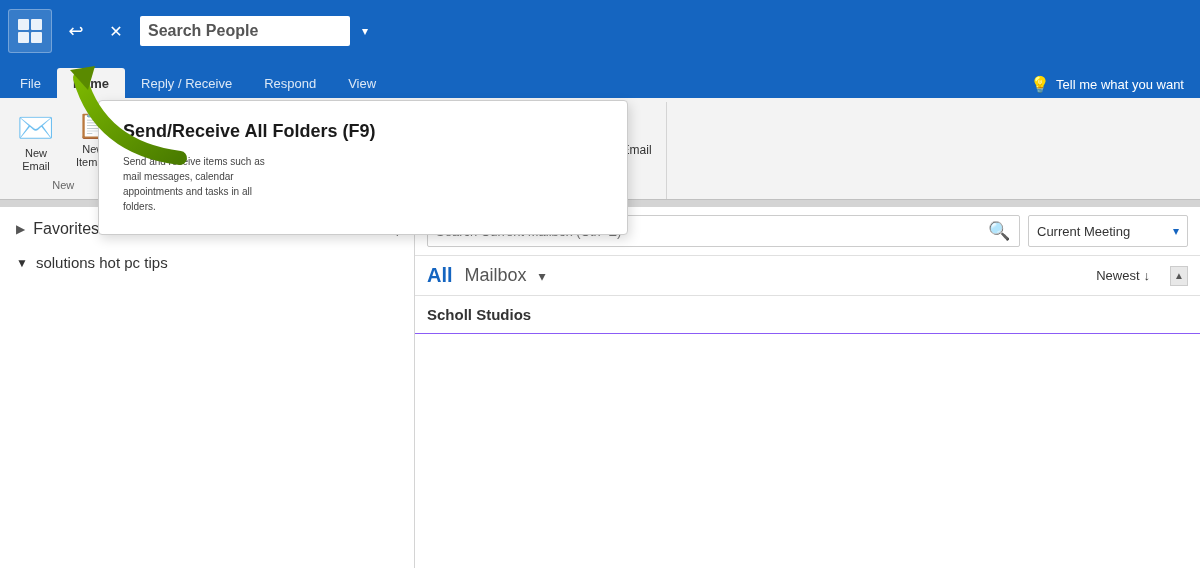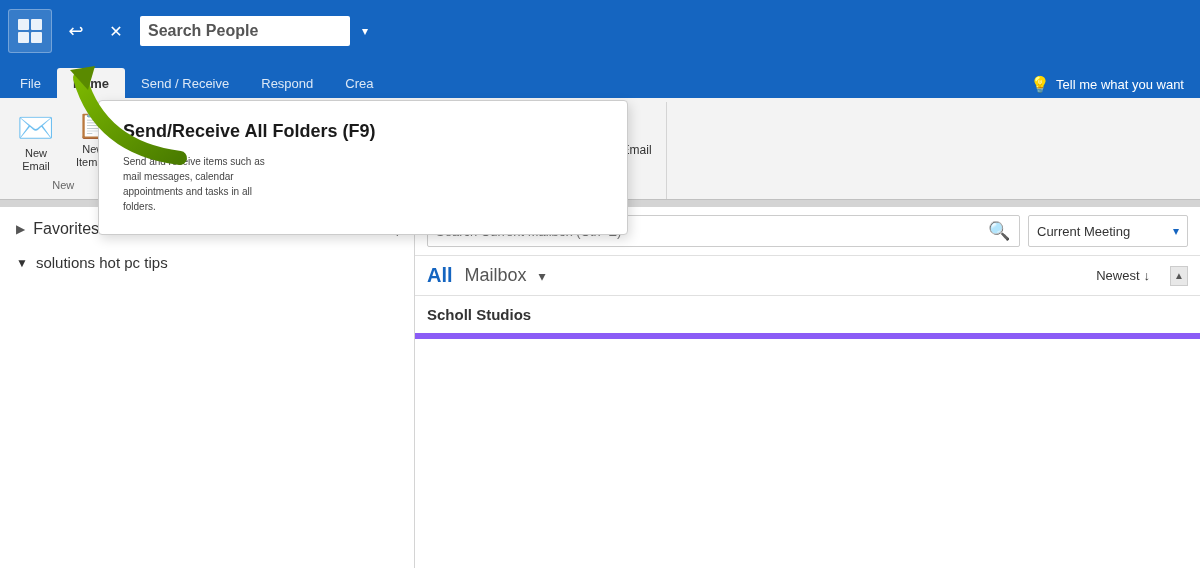--- a/index.html
+++ b/index.html
@@ -300,21 +300,21 @@
       align-items: center;
       justify-content: center;
       font-size: 10px;
       color: #555;
       cursor: pointer;
     }
 
     
     .mail-item {
       padding: 10px 12px;
-      border-bottom: 6px solid #8b5cf6;
+      border-bottom: 1px solid #8b5cf6;
       cursor: pointer;
     }
     .mail-sender { font-size: 15px; font-weight: 600; color: #333; }
 
     
     .tooltip-popup {
       position: absolute;
       top: 100px;
       left: 98px;
       width: 530px;
@@ -391,23 +391,23 @@
     </div>
     <div class="search-people-box">
       <span style="font-size:16px;color:#555;font-weight:bold;">Search People</span>
     </div>
     <span class="dropdown-arrow">▾</span>
   </div>
 
   <div class="ribbon-tabs">
     <div class="ribbon-tab">File</div>
     <div class="ribbon-tab active">Home</div>
-    <div class="ribbon-tab">Send / Receive</div>
+    <div class="ribbon-tab">Reply / Receive</div>
     <div class="ribbon-tab">Respond</div>
-    <div class="ribbon-tab">Crea</div>
+    <div class="ribbon-tab">View</div>
     <div class="tell-me" style="display:flex;align-items:center;gap:6px;margin-left:auto;color:white;font-size:13px;">
       <span style="font-size:16px;">💡</span>
       <span>Tell me what you want</span>
     </div>
   </div>
 
   <div class="ribbon-content">
 
     <div class="ribbon-group" style="min-width:110px;">
       <div class="ribbon-group-content">

